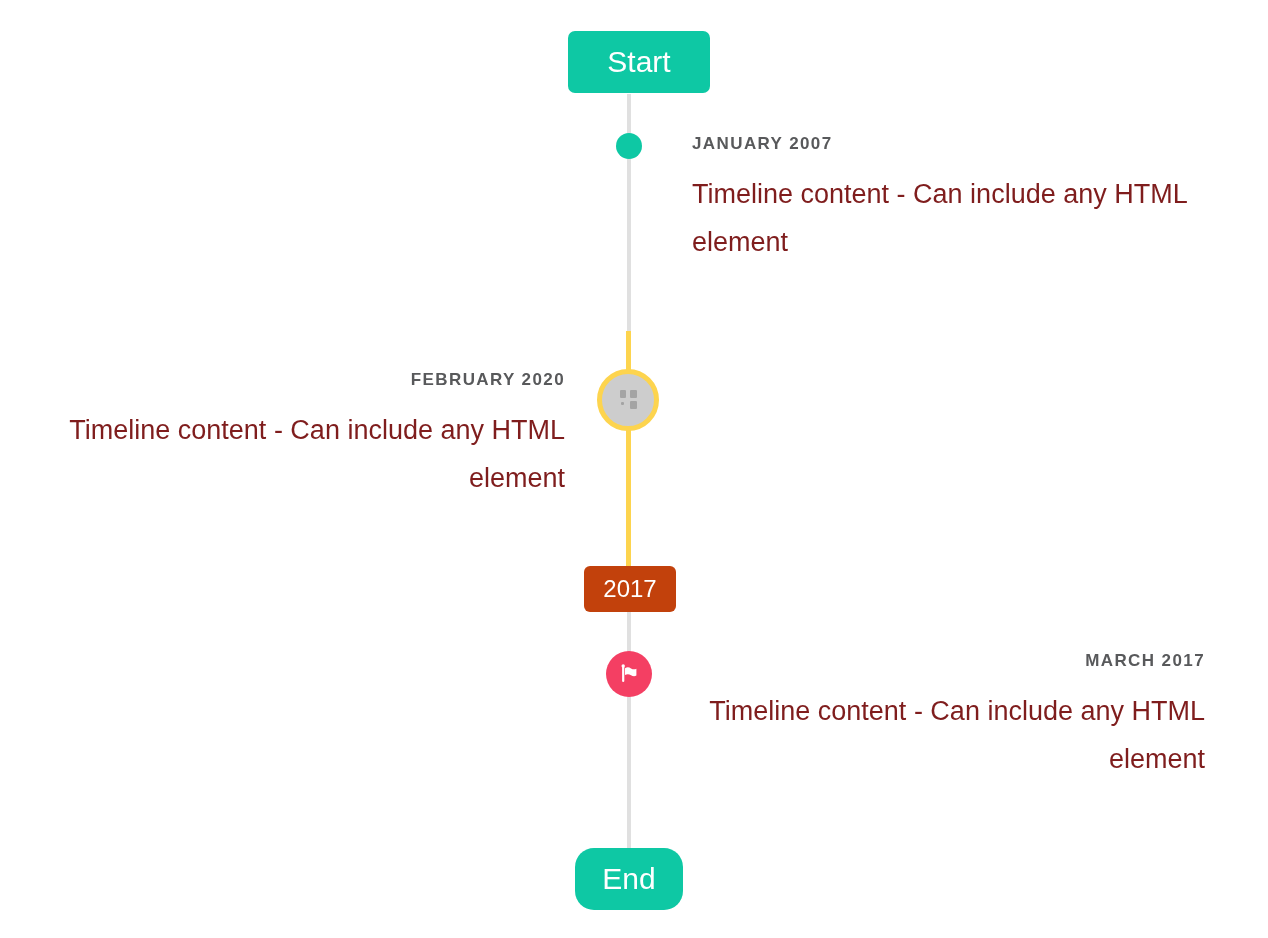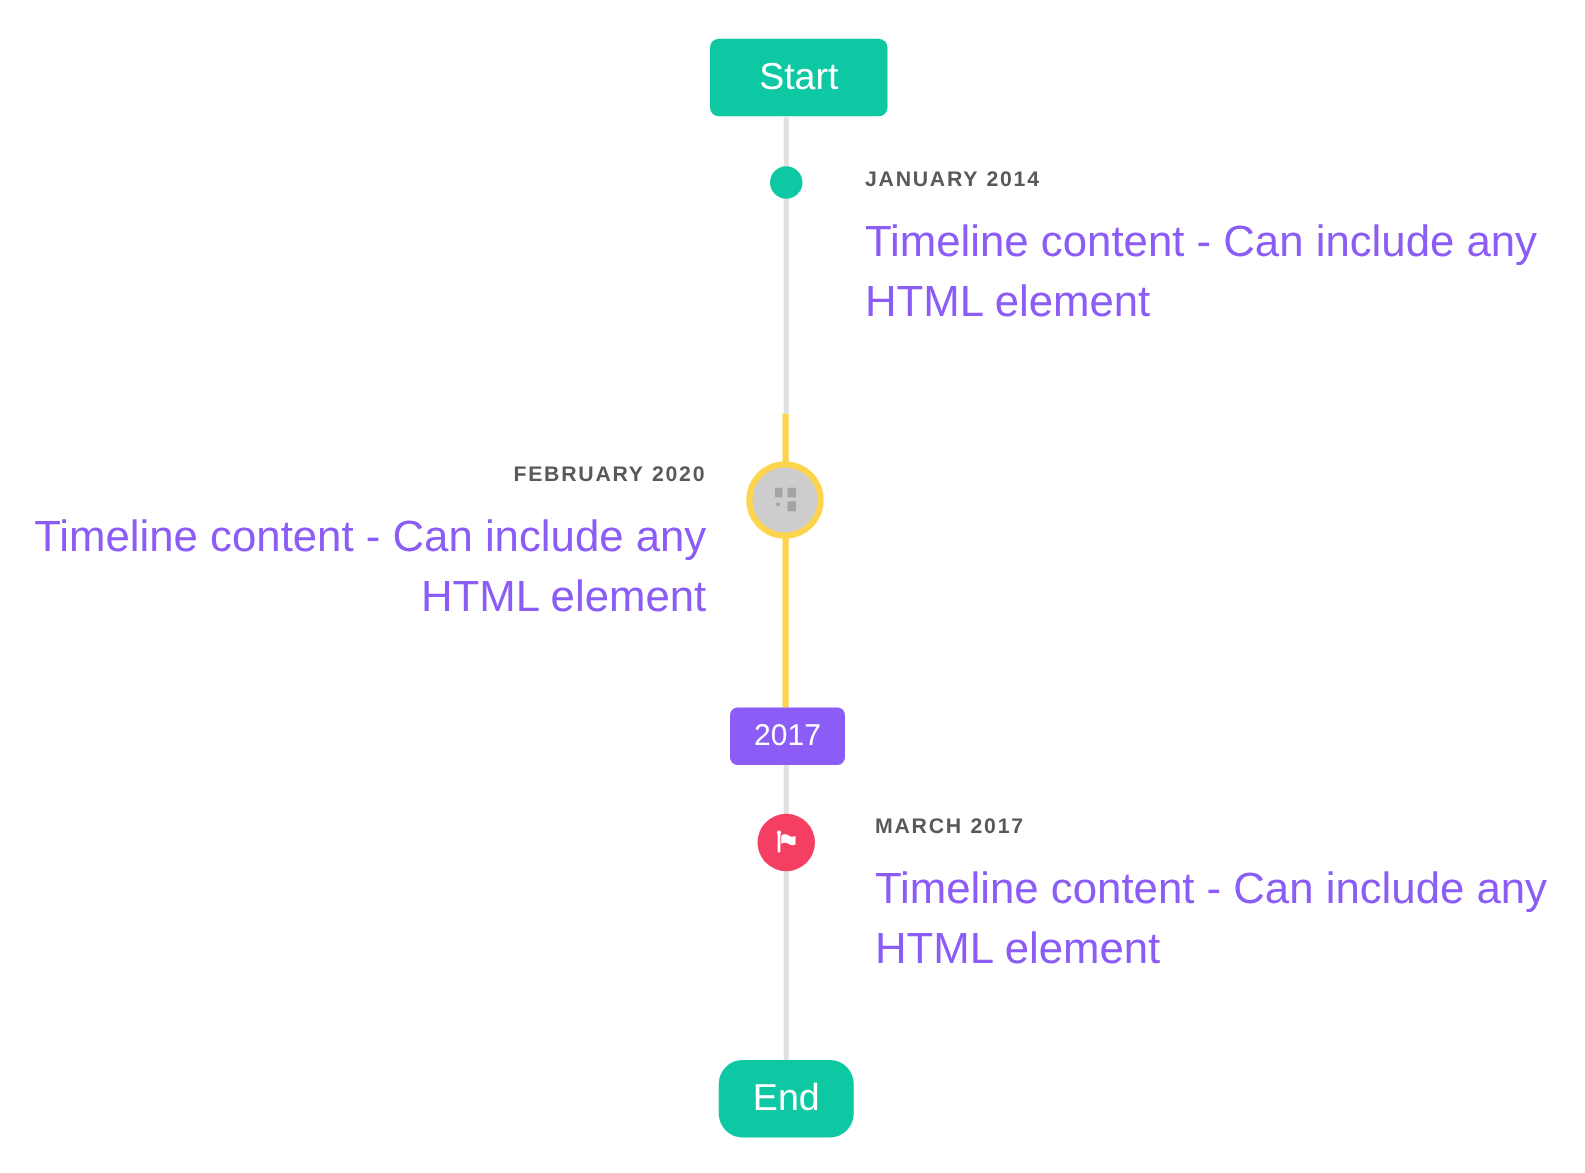--- a/index.html
+++ b/index.html
@@ -32,21 +32,21 @@
     border: none;
     cursor: pointer;
     font-family: "Liberation Sans", "DejaVu Sans", sans-serif;
   }
   .btn-start { left: 568px; top: 31px;  width: 142px; height: 62px; font-size: 30px; }
   .btn-end   { left: 575px; top: 848px; width: 108px; height: 62px; font-size: 30px; border-radius: 19px; }
   .year-badge {
     position: absolute;
     left: 584px; top: 566px; width: 92px; height: 46px;
     display: flex; align-items: center; justify-content: center;
-    background: #8b5cf6; color: #ffffff;
+    background: #c2410c; color: #ffffff;
     border-radius: 6px; font-size: 24px;
   }
 
   
   .marker-dot {
     position: absolute; left: 616px; top: 133px;
     width: 26px; height: 26px; border-radius: 50%;
     background: #0ec8a4;
   }
   .marker-bullet {
@@ -64,51 +64,51 @@
   }
   .marker-flag svg { width: 24px; height: 24px; display: block; }
   .broken-img-icon svg { display: block; }
 
   
   .entry { position: absolute; width: 545px; }
   .entry-right { text-align: left; }
   .entry-left  { text-align: right; }
   .entry-jan { left: 692px; top: 133px; }
   .entry-feb { right: 703px; top: 369px; }
-  .entry-mar { left: 700px; top: 650px; }
+  .entry-mar { left: 660px; top: 650px; text-align: right; }
 
   .entry-date {
     font-size: 17px;
     font-weight: 700;
     letter-spacing: 1.4px;
     color: #58595b;
     line-height: 21px;
   }
   .entry-content {
     margin-top: 16px;
-    font-size: 35px;
+    font-size: 27px;
     font-weight: 400;
     line-height: 48px;
-    color: #8b5cf6;
+    color: #7f1d1d;
   }
 </style>
 </head>
 <body>
 
 <div class="canvas">
 
   <div class="line-seg line-gray-top"></div>
   <div class="line-seg line-yellow"></div>
   <div class="line-seg line-gray-bottom"></div>
 
   <div class="flag-btn btn-start">Start</div>
 
   <div class="marker-dot"></div>
   <div class="entry entry-right entry-jan">
-    <div class="entry-date">JANUARY 2014</div>
+    <div class="entry-date">JANUARY 2007</div>
     <div class="entry-content">Timeline content - Can include any HTML element</div>
   </div>
 
   <div class="marker-bullet">
     <span class="broken-img-icon">
       <svg width="17" height="20" viewBox="0 0 17 20" xmlns="http://www.w3.org/2000/svg">
         <g fill="#a4a4a4">
           <rect x="0" y="0" width="6" height="8" rx="1"></rect>
           <rect x="10" y="0" width="7" height="8" rx="1"></rect>
           <rect x="1" y="12" width="3" height="3" rx="1"></rect>

